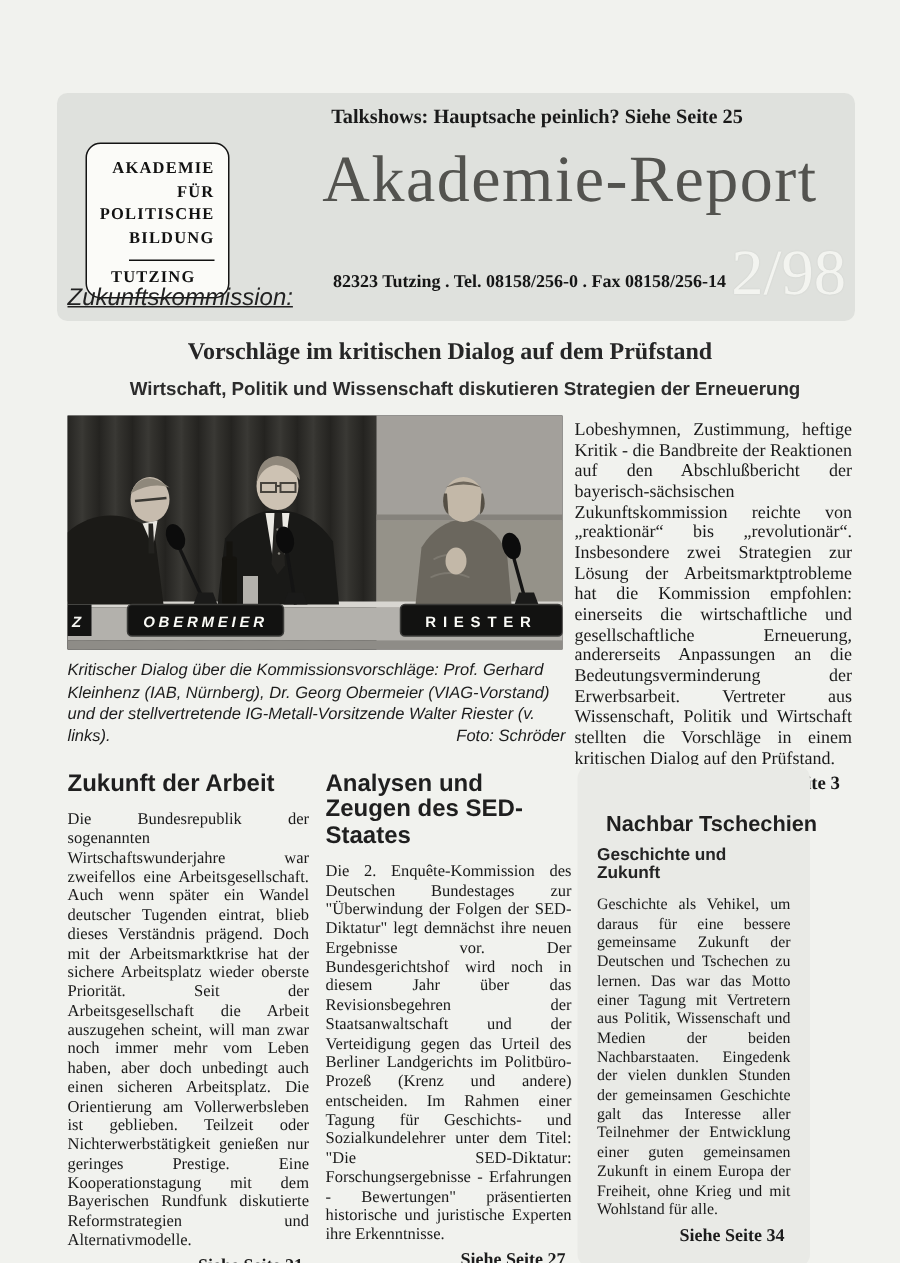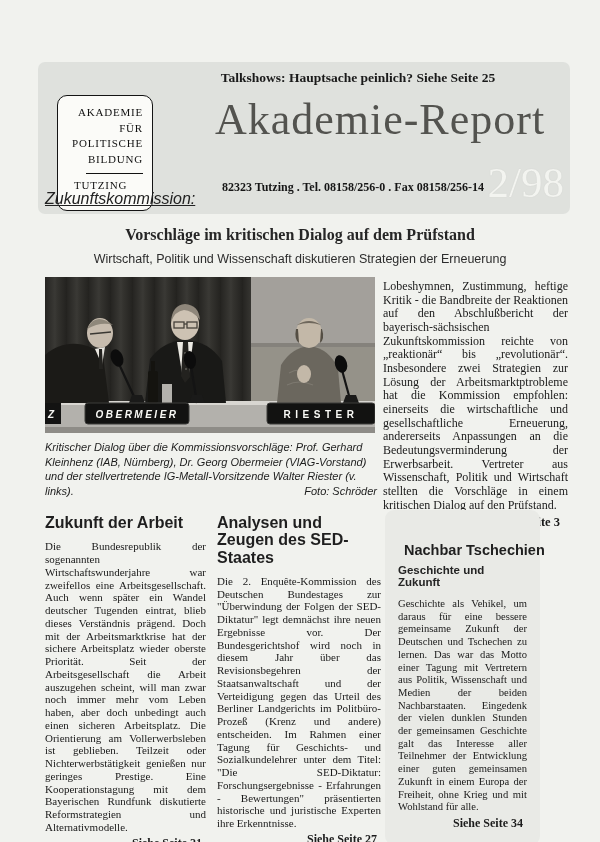--- a/index.html
+++ b/index.html
@@ -12,24 +12,24 @@
   .masthead{
     position:absolute;left:38px;top:30px;width:532px;height:152px;
     background:#dfe1dd;border-radius:7px;margin-top:32px;
   }
   .banner{
     position:absolute;left:120px;right:12px;top:8px;
     text-align:center;font-weight:bold;font-size:13.5px;color:#1a1a1a;
     font-family:"Liberation Serif",serif;
   }
   .logo-box{
-    position:absolute;left:19px;top:33px;width:96px;height:116px;
+    position:absolute;left:19px;top:33px;width:96px;height:104px;
     background:#fbfbf8;border:1.5px solid #141414;border-radius:10px;
     box-sizing:border-box;padding:9px 9px 2px 6px;
-    font-family:"Liberation Serif",serif;font-weight:normal;
+    font-family:"Liberation Serif",serif;font-weight:bold;
     font-size:11px;letter-spacing:0.8px;line-height:1.42;
     text-align:right;color:#111;
   }
   .logo-rule{border:0;border-top:1.5px solid #111;width:72%;margin:6px 0 4px auto;}
   .logo-city{text-align:left;padding-left:10px;}
   .nl-title{
     position:absolute;left:158px;top:32px;width:368px;
     text-align:center;font-family:"Liberation Serif",serif;
     font-size:44px;color:#53534f;letter-spacing:1px;white-space:nowrap;
   }
@@ -48,22 +48,22 @@
     position:absolute;left:45px;top:190px;
     font-family:"Liberation Sans",sans-serif;font-style:italic;
     font-size:16px;color:#222;text-decoration:underline;
   }
   .headline{
     position:absolute;left:30px;top:226px;width:540px;text-align:center;
     font-family:Liberation Serif, serif;font-weight:bold;
     font-size:16px;color:#262626;white-space:nowrap;
   }
   .subheadline{
-    position:absolute;left:30px;top:252px;width:540px;text-align:center;
-    font-family:"Liberation Sans",sans-serif;font-weight:normal;
+    position:absolute;left:40px;top:252px;width:540px;text-align:center;
+    font-family:"Liberation Sans",sans-serif;font-weight:bold;
     font-size:12.5px;color:#2c2c2c;white-space:nowrap;
   }
   .photo{
     position:absolute;left:45px;top:277px;width:330px;height:156px;
     background:#2c2b28;
   }
   .photo svg{display:block;}
   .caption{
     position:absolute;left:45px;top:440px;width:332px;
     font-family:"Liberation Sans",sans-serif;font-style:italic;

